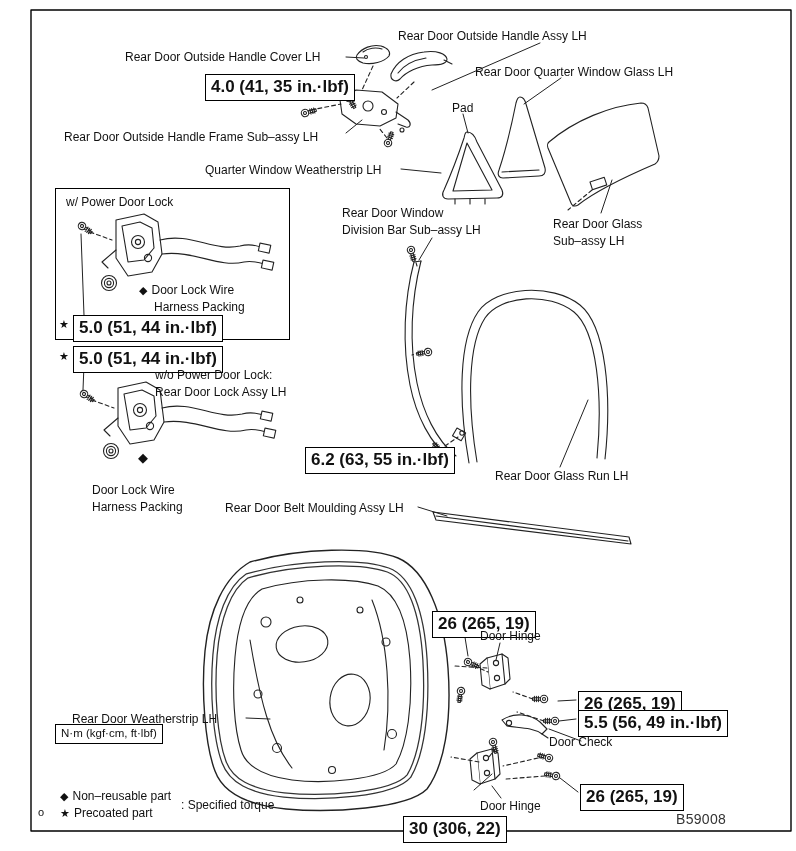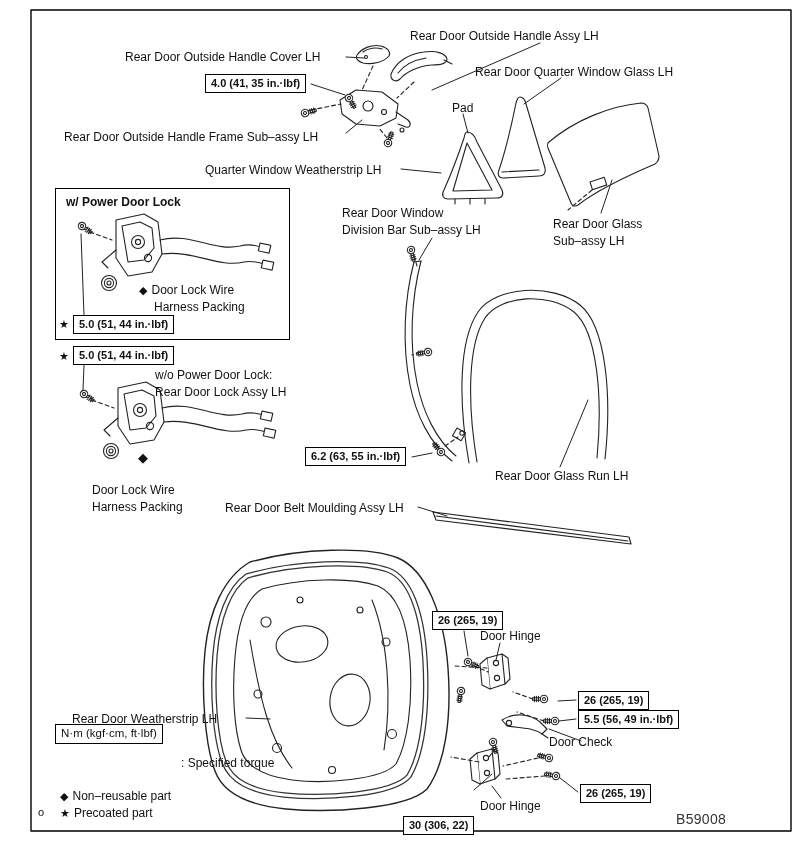--- a/index.html
+++ b/index.html
@@ -1,22 +1,22 @@
 <!DOCTYPE html>
 <html><head>
 <meta charset="utf-8">
 <style>
   * { margin:0; padding:0; box-sizing:border-box; }
   body { background:#fff; font-family:"Liberation Sans", sans-serif; }
   .page { position:relative; width:796px; height:851px; background:#fff; overflow:hidden; }
   svg.art { position:absolute; left:0; top:0; }
   .lbl { position:absolute; font-size:12px; color:#111; white-space:nowrap; line-height:1.4; }
-  .bold { font-weight:bold; }
+  .bold { font-weight:normal; }
   .torque { position:absolute; border:1.3px solid #000; background:#fff; padding:1px 5px 2px;
-            font-size:11px; font-weight:bold; white-space:nowrap; color:#111; line-height:1.3; }
+            font-size:17px; font-weight:bold; white-space:nowrap; color:#111; line-height:1.3; }
   .unitbox { position:absolute; border:1.3px solid #000; background:#fff; padding:1px 5px 2px;
              font-size:11.5px; white-space:nowrap; color:#111; line-height:1.3; }
   .groupbox { position:absolute; border:1.4px solid #000; background:transparent; }
   .sym { display:inline-block; margin-right:4px; font-size:11px; }
   .star { position:absolute; font-size:11px; color:#111; }
   .marker { position:absolute; font-size:13px; color:#111; }
   .code { position:absolute; font-size:14px; color:#333; letter-spacing:.3px; }
   .pagemark { position:absolute; font-size:11px; color:#111; }
   .indent2 { display:inline-block; padding-left:15px; }
 </style>
@@ -213,21 +213,21 @@
       <path d="M576 700 L558 701"></path>
       <path d="M576 719 L559 721"></path>
       <path d="M581 741 L549 729"></path>
       <path d="M474 790 L492 774"></path>
       <path d="M578 792 L560 778"></path>
       <path d="M501 798 L492 786"></path>
     </g>
   </g>
 </svg>
 
-<div class="lbl" style="left:398px; top:28px;margin-left:12px;">Rear Door Outside Handle Assy LH</div>
+<div class="lbl" style="left:398px; top:28px;">Rear Door Outside Handle Assy LH</div>
 <div class="lbl" style="left:125px; top:49px;">Rear Door Outside Handle Cover LH</div>
 <div class="lbl" style="left:475px; top:64px;">Rear Door Quarter Window Glass LH</div>
 <div class="torque" style="left:205px; top:74px;">4.0 (41, 35 in.·lbf)</div>
 <div class="lbl" style="left:452px; top:100px;">Pad</div>
 <div class="lbl" style="left:64px; top:129px;">Rear Door Outside Handle Frame Sub–assy LH</div>
 <div class="lbl" style="left:205px; top:162px;">Quarter Window Weatherstrip LH</div>
 
 <div class="groupbox" style="left:55px; top:188px; width:235px; height:152px;"></div>
 <div class="lbl bold" style="left:66px; top:194px;">w/ Power Door Lock</div>
 
@@ -274,21 +274,21 @@
 <div class="torque" style="left:578px; top:710px;">5.5 (56, 49 in.·lbf)</div>
 <div class="lbl" style="left:549px; top:734px;">Door Check</div>
 
 <div class="lbl" style="left:72px; top:711px;">Rear Door Weatherstrip LH</div>
 
 <div class="torque" style="left:403px; top:816px;">30 (306, 22)</div>
 <div class="torque" style="left:580px; top:784px;">26 (265, 19)</div>
 <div class="lbl" style="left:480px; top:798px;">Door Hinge</div>
 
 <div class="unitbox" style="left:55px; top:724px;">N·m (kgf·cm, ft·lbf)</div>
-<div class="lbl" style="left:181px; top:755px;">: Specified torque</div>
+<div class="lbl" style="left:181px; top:797px;">: Specified torque</div>
 <div class="lbl" style="left:60px; top:788px;">
   <span class="sym">◆</span><span>Non–reusable part</span>
 </div>
 <div class="lbl" style="left:60px; top:805px;">
   <span class="sym">★</span><span>Precoated part</span>
 </div>
 
 <span class="pagemark" style="left:38px; top:806px;">o</span>
 <span class="code" style="left:676px; top:811px;">B59008</span>
 

